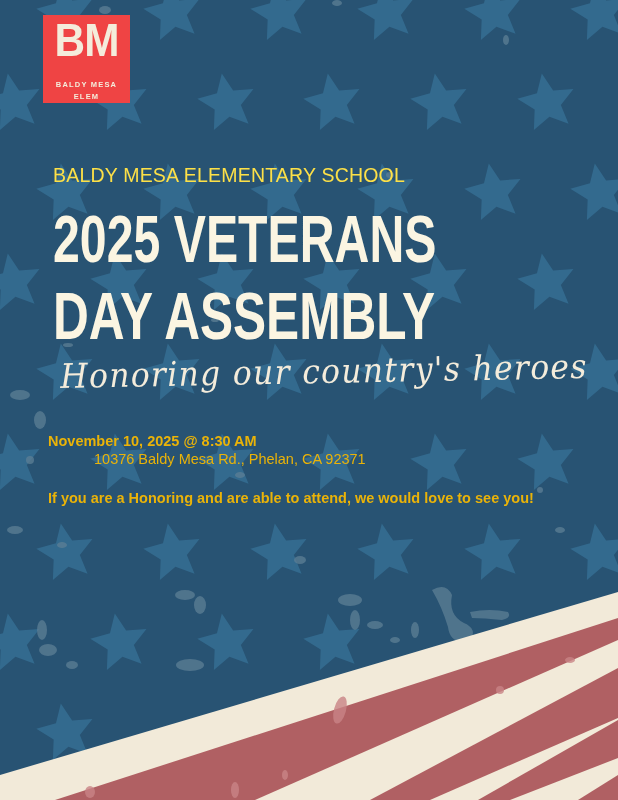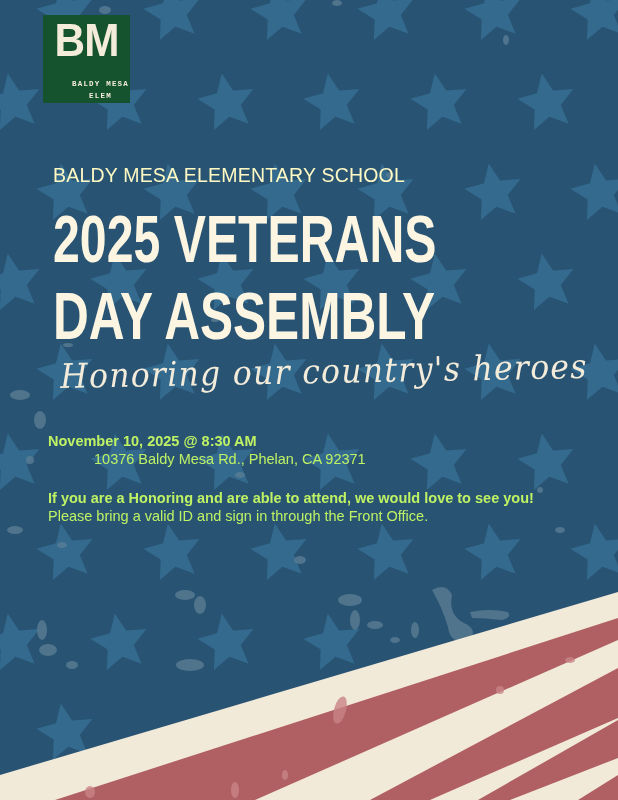--- a/index.html
+++ b/index.html
@@ -1,37 +1,37 @@
 <!DOCTYPE html>
 <html><head>
 <meta charset="utf-8">
 <style>
   html, body { margin: 0; padding: 0; }
   body { width: 618px; height: 800px; overflow: hidden; background: #285373; }
   .poster { position: relative; width: 618px; height: 800px; overflow: hidden; background: #285373; }
   .bg { position: absolute; left: 0; top: 0; width: 618px; height: 800px; }
-  .logo { position: absolute; left: 43px; top: 15px; width: 87px; height: 88px; background: #14532d; }
+  .logo { position: absolute; left: 43px; top: 15px; width: 87px; height: 88px; background: #ef4444; }
   .logo .mono { position: absolute; left: 0; top: 2px; width: 87px; text-align: center; color: #f4ecdb;
     font-family: "Liberation Sans", sans-serif; font-weight: bold; font-size: 46px; line-height: 46px;
     transform: scaleX(0.92); letter-spacing: -1px; }
   .logo .sub { position: absolute; left: 0; width: 87px; text-align: center; color: #f4ecdb;
-    font-family: Liberation Mono, monospace; font-weight: bold; font-size: 7.5px; letter-spacing: 1.2px; padding-left: 14px; }
+    font-family: Liberation Sans, sans-serif; font-weight: bold; font-size: 7.5px; letter-spacing: 1.2px; }
   .logo .sub1 { top: 65px; }
   .logo .sub2 { top: 77px; text-align: center; }
-  .school { position: absolute; left: 53px; top: 164px; color: #fef9c3;
+  .school { position: absolute; left: 53px; top: 164px; color: #fde047;
     font-family: "Liberation Sans", sans-serif; font-size: 19.5px; letter-spacing: 0.2px; white-space: nowrap; }
   .headline { position: absolute; left: 53px; color: #fbf5e2; white-space: nowrap;
     font-family: "Liberation Sans", sans-serif; font-weight: bold; font-size: 67px; line-height: 67px;
     transform-origin: left top; }
   .h1 { top: 205px; transform: scaleX(0.72); }
   .h2 { top: 282px; transform: scaleX(0.74); }
   .script { position: absolute; left: 60px; top: 356px; color: #f4ecdb; white-space: nowrap;
     font-family: "DejaVu Serif", serif; font-style: italic; font-size: 34px; letter-spacing: 1.5px;
     transform: scaleX(0.92) rotate(-1deg); transform-origin: left top; }
-  .info { position: absolute; left: 48px; color: #bef264; font-family: "Liberation Sans", sans-serif; font-size: 14.5px; white-space: nowrap; }
+  .info { position: absolute; left: 48px; color: #eab308; font-family: "Liberation Sans", sans-serif; font-size: 14.5px; white-space: nowrap; }
   .date { top: 433px; font-weight: bold; }
   .addr { top: 451px; margin-left: 46px; }
   .invite { top: 490px; font-weight: bold; }
   .note { top: 508px; }
 </style>
 </head>
 <body>
 
 <div class="poster">
 
@@ -159,14 +159,13 @@
   </div>
 
   <div class="school">BALDY MESA ELEMENTARY SCHOOL</div>
   <div class="headline h1">2025 VETERANS</div>
   <div class="headline h2">DAY ASSEMBLY</div>
   <div class="script">Honoring our country's heroes</div>
 
   <div class="info date">November 10, 2025 @ 8:30 AM</div>
   <div class="info addr">10376 Baldy Mesa Rd., Phelan, CA 92371</div>
   <div class="info invite">If you are a Honoring and are able to attend, we would love to see you!</div>
-  <div class="info note">Please bring a valid ID and sign in through the Front Office.</div>
 </div>
 
 </body></html>

